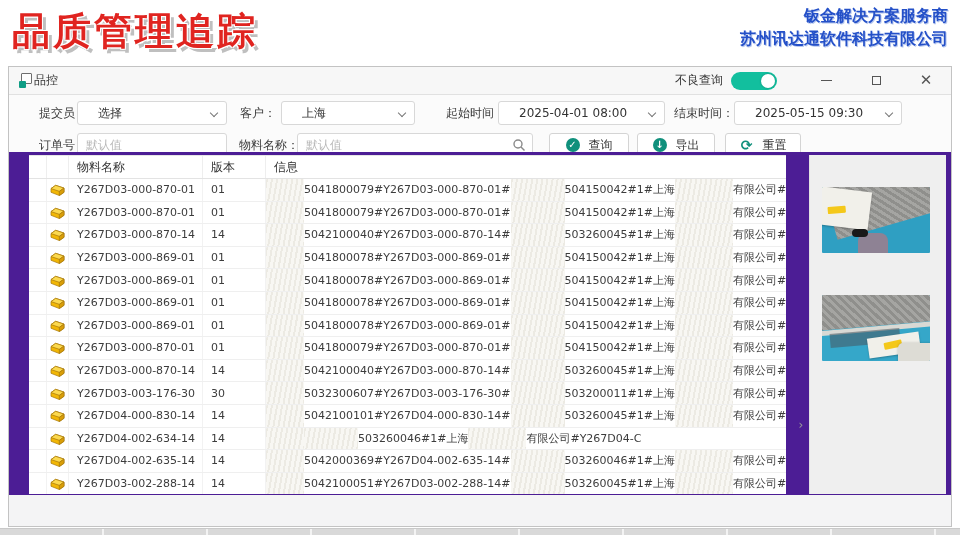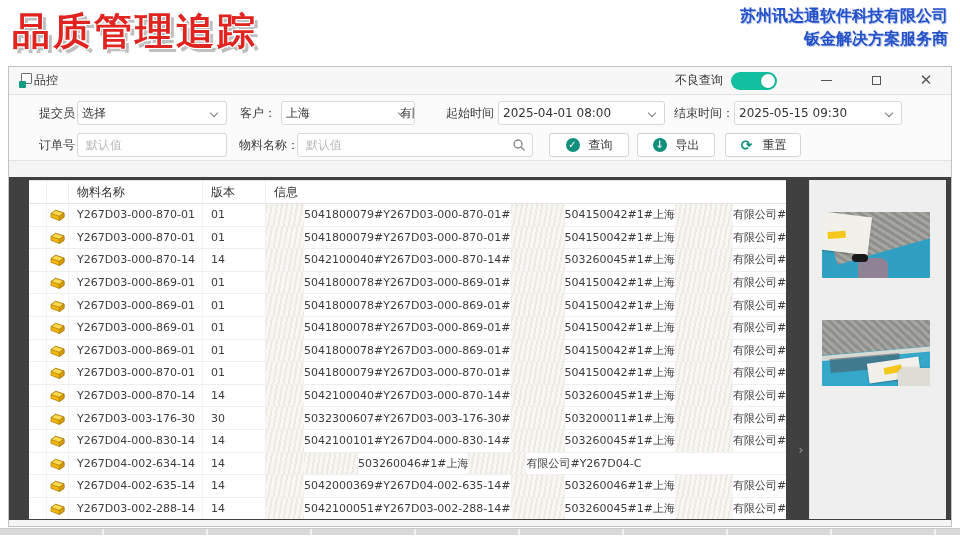--- a/index.html
+++ b/index.html
@@ -26,34 +26,34 @@
   .toggle .knob{position:absolute;right:2px;top:2px;width:14px;height:14px;border-radius:50%;background:#fff;box-shadow:0 0 2px rgba(0,0,0,.3);}
   .winbtn{width:50px;height:100%;display:flex;align-items:center;justify-content:center;color:#555;font-size:13px;}
   .winbtn .min-glyph{display:block;width:11px;height:0;border-top:1.5px solid #555;}
   .winbtn .max-glyph{display:block;width:9px;height:9px;border:1.3px solid #555;}
   .winbtn .close-glyph{font-size:15px;line-height:1;color:#555;}
 
   
   .filter-panel{position:absolute;left:0;top:28px;width:100%;height:66px;background:#fbfbfb;border-bottom:1px solid #e2e2e2;}
   .f-label{position:absolute;font-size:12px;color:#3b3b3b;line-height:24px;white-space:nowrap;}
   .f-field{position:absolute;height:24px;background:#fff;border:1px solid #d8d8d8;border-radius:3px;font-size:12px;color:#333;
-    display:flex;align-items:center;padding:0 4px;white-space:nowrap;overflow:hidden;}
+    display:flex;align-items:center;padding:0 20px;white-space:nowrap;overflow:hidden;}
   .chev{position:absolute;right:9px;top:8px;width:6px;height:6px;border-right:1.4px solid #777;border-bottom:1.4px solid #777;transform:rotate(45deg);}
   .f-input{position:absolute;height:24px;background:#fff;border:1px solid #d8d8d8;border-radius:3px;font-size:12px;color:#333;padding:0 8px;outline:none;}
   .f-input::placeholder{color:#b9b9b9;}
   .search-glyph{position:absolute;right:7px;top:5px;width:14px;height:14px;}
   .btn{position:absolute;height:24px;background:#fff;border:1px solid #d4d4d4;border-radius:3px;display:flex;align-items:center;
     justify-content:center;gap:9px;font-size:12px;color:#333;cursor:pointer;padding:0;}
   .btn-ic{width:14px;height:14px;border-radius:50%;background:#10907c;color:#fff;display:flex;align-items:center;justify-content:center;
     font-size:10px;line-height:1;font-weight:700;}
   .btn-ic.plain{background:transparent;color:#10907c;font-size:14px;}
   .blur-patch{display:inline-block;background:repeating-linear-gradient(100deg,#eceae3 0 2px,#f8f7f3 2px 5px);border-radius:1px;}
 
   
-  .content{position:absolute;left:0;top:110px;width:100%;height:343px;background:#404040;}
+  .content{position:absolute;left:0;top:85px;width:100%;height:343px;background:#4c1d95;}
   .table-wrap{position:absolute;left:20px;top:3px;width:757px;height:339px;background:#fff;border-top:1px solid #e6e6e6;overflow:hidden;}
   .t-header{display:flex;height:23px;border-bottom:1px solid #e3e3e3;background:#fff;}
   .t-header > div{font-size:12px;color:#333;line-height:23px;border-right:1px solid #eeeeee;padding-left:8px;}
   .c-sel{width:18px;flex:0 0 auto;padding-left:0!important;}
   .c-icon{width:22px;flex:0 0 auto;display:flex;align-items:center;justify-content:center;border-right:1px solid #eee;padding-left:0!important;}
   .c-name{width:134px;flex:0 0 auto;}
   .c-ver{width:63px;flex:0 0 auto;}
   .c-info{flex:1 1 auto;overflow:hidden;display:flex;align-items:center;gap:0;border-right:none!important;}
   .t-row{display:flex;height:22.6px;border-bottom:1px solid #efefef;background:#fff;align-items:stretch;}
   .t-row > div{font-size:11px;color:#3c3c3c;display:flex;align-items:center;border-right:1px solid #f2f2f2;padding-left:8px;}
@@ -86,22 +86,22 @@
   .footer-strip{position:absolute;left:0;top:528px;width:960px;height:7px;
     background:repeating-linear-gradient(90deg,#d9d9d9 0 102px,#f3f3f3 102px 104px);border-top:1px solid #c9c9c9;}
 </style>
 </head>
 <body>
 
 <div class="canvas">
 
   <div class="page-title">品质管理追踪</div>
   <div class="company">
+    <div>钣金解决方案服务商</div>
     <div>苏州讯达通软件科技有限公司</div>
-    <div>钣金解决方案服务商</div>
   </div>
 
   <div class="app-window">
 
     <div class="titlebar">
       <span class="win-icon">
         <span class="outer"></span>
           <span class="inner"></span>
       </span>
       <span class="titlebar-title">品控</span>

